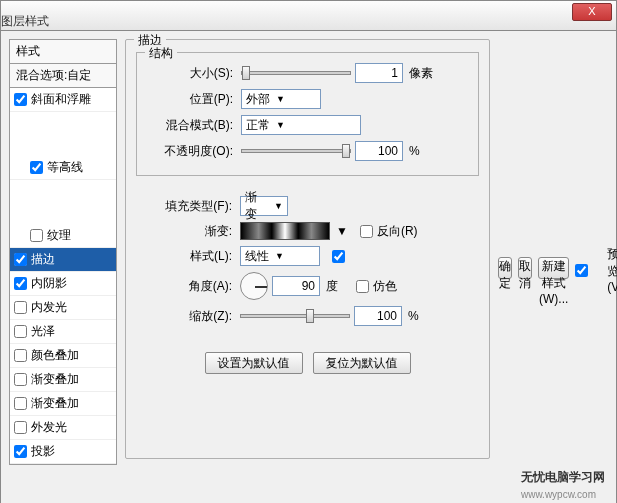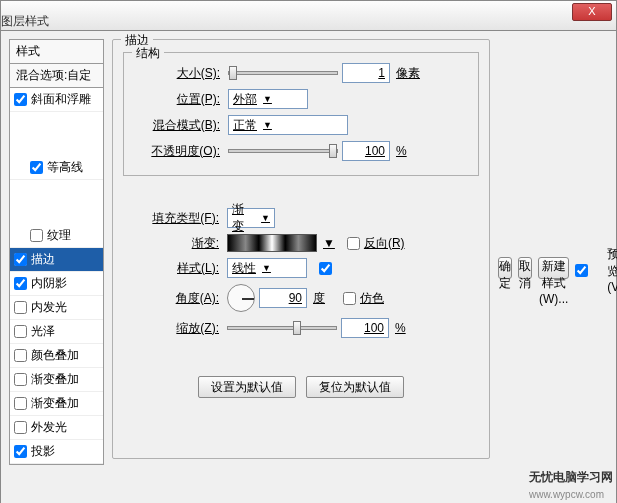--- a/index.html
+++ b/index.html
@@ -4,53 +4,53 @@
 <style>
 * { box-sizing: border-box; margin: 0; padding: 0; font-family: "Microsoft YaHei", SimSun, sans-serif; font-size: 12px; }
 body { background: #f0f0f0; width: 617px; height: 503px; overflow: hidden; }
 
 .titlebar { height: 31px; background: linear-gradient(#fdfdfd, #e5e5e5); border: 1px solid #888; display: flex; align-items: flex-end; padding-left: 0; position: relative; }
 .titlebar .title { color: #333; }
 .close-btn { position: absolute; right: 4px; top: 2px; width: 40px; height: 18px; background: linear-gradient(#e06060, #c83838); border: 1px solid #803030; border-radius: 2px; color: #fff; text-align: center; line-height: 14px; font-size: 11px; }
 
 .main { display: flex; height: 475px; border: 1px solid #888; border-top: none; background: #f0f0f0; padding: 8px; gap: 8px; }
 
-.styles-panel { width: 95px; }
+.styles-panel { width: 108px; }
 .styles-header { border: 1px solid #999; background: #f8f8f8; padding: 3px 6px; }
 .blend-opts { border: 1px solid #999; border-top: none; background: #f8f8f8; padding: 3px 6px; }
 .styles-list { border: 1px solid #999; border-top: none; background: #fff; }
 .style-item { padding: 3px 4px; display: flex; align-items: center; gap: 4px; border-bottom: 1px solid #eee; }
 .style-item.indent { padding-left: 20px; margin-top: 44px; }
 .style-item.selected { background: #1e5ea8; color: #fff; }
 .style-item input[type=checkbox] { width: 13px; height: 13px; }
 
 .center-panel { flex: 1; position: relative; }
 .group { border: 1px solid #b0b0b0; border-radius: 2px; margin-bottom: 8px; padding: 12px 10px 10px 10px; position: relative; }
 .group-title { position: absolute; top: -8px; left: 8px; background: #f0f0f0; padding: 0 4px; }
-.subgroup { border: 1px solid #b0b0b0; padding: 10px 8px 8px 8px; margin-bottom: 28px; position: relative; text-decoration: underline; }
+.subgroup { border: 1px solid #b0b0b0; padding: 10px 8px 8px 8px; margin-bottom: 16px; position: relative; }
 .row { display: flex; align-items: center; margin-bottom: 6px; gap: 4px; }
 .row-label { width: 92px; text-align: right; padding-right: 4px; }
 .slider { width: 110px; height: 4px; background: #d0d0d0; border: 1px solid #888; position: relative; }
 .slider-thumb { position: absolute; width: 8px; height: 14px; background: linear-gradient(#fafafa,#d0d0d0); border: 1px solid #777; top: -6px; }
 .num-input { width: 48px; height: 20px; border: 1px solid #7a9ac0; padding: 0 4px; text-align: right; background: #fff; }
 .unit { margin-left: 2px; }
 .combo { height: 20px; border: 1px solid #7a9ac0; background: #fff; display: inline-flex; align-items: center; padding: 0 4px; position: relative; }
 .combo .arrow { margin-left: 6px; font-size: 9px; }
 .grad-prev { width: 90px; height: 18px; border: 1px solid #555; background: linear-gradient(to right,#000 0%,#888 20%,#000 35%,#fff 50%,#000 65%,#888 80%,#000 100%); }
 .dial { width: 28px; height: 28px; border: 1px solid #888; border-radius: 50%; background: #fafafa; position: relative; }
 .dial::after { content:''; position:absolute; width:2px; height:12px; background:#333; left:13px; top:2px; transform-origin: bottom center; transform: rotate(90deg); }
 .btn-small { height: 22px; padding: 0 12px; background: linear-gradient(#fdfdfd,#e0e0e0); border: 1px solid #888; border-radius: 2px; }
 
 .right-panel { width: 110px; display: flex; flex-direction: row; align-items: center; gap: 6px; }
 .big-btn { width: 104px; height: 22px; background: linear-gradient(#fdfdfd,#e0e0e0); border: 1px solid #888; border-radius: 3px; }
 .preview-chk { margin-top: 4px; display:flex; align-items:center; gap:19px; }
 .preview-thumb { width: 58px; height: 58px; border: 1px solid #999; background: #d8d8d8; display:flex; align-items:center; justify-content:center; margin-top:6px; }
 .preview-inner { width: 34px; height: 34px; background: radial-gradient(circle at 40% 35%, #fff, #d0d0d0 60%, #aaa); border-radius: 6px; box-shadow: inset 0 0 4px rgba(0,0,0,.3); }
 
-.watermark { position: absolute; right: 4px; bottom: 2px; font-size: 13px; color: #333; font-weight: bold; }
+.watermark { position: absolute; right: 12px; bottom: 2px; font-size: 13px; color: #333; font-weight: bold; }
 .watermark .sub { font-size: 10px; color: #888; font-weight: normal; }
 </style>
 </head>
 <body>
 
 <div class="titlebar">
   <span class="title">图层样式</span>
   <div class="close-btn">X</div>
 </div>
 

